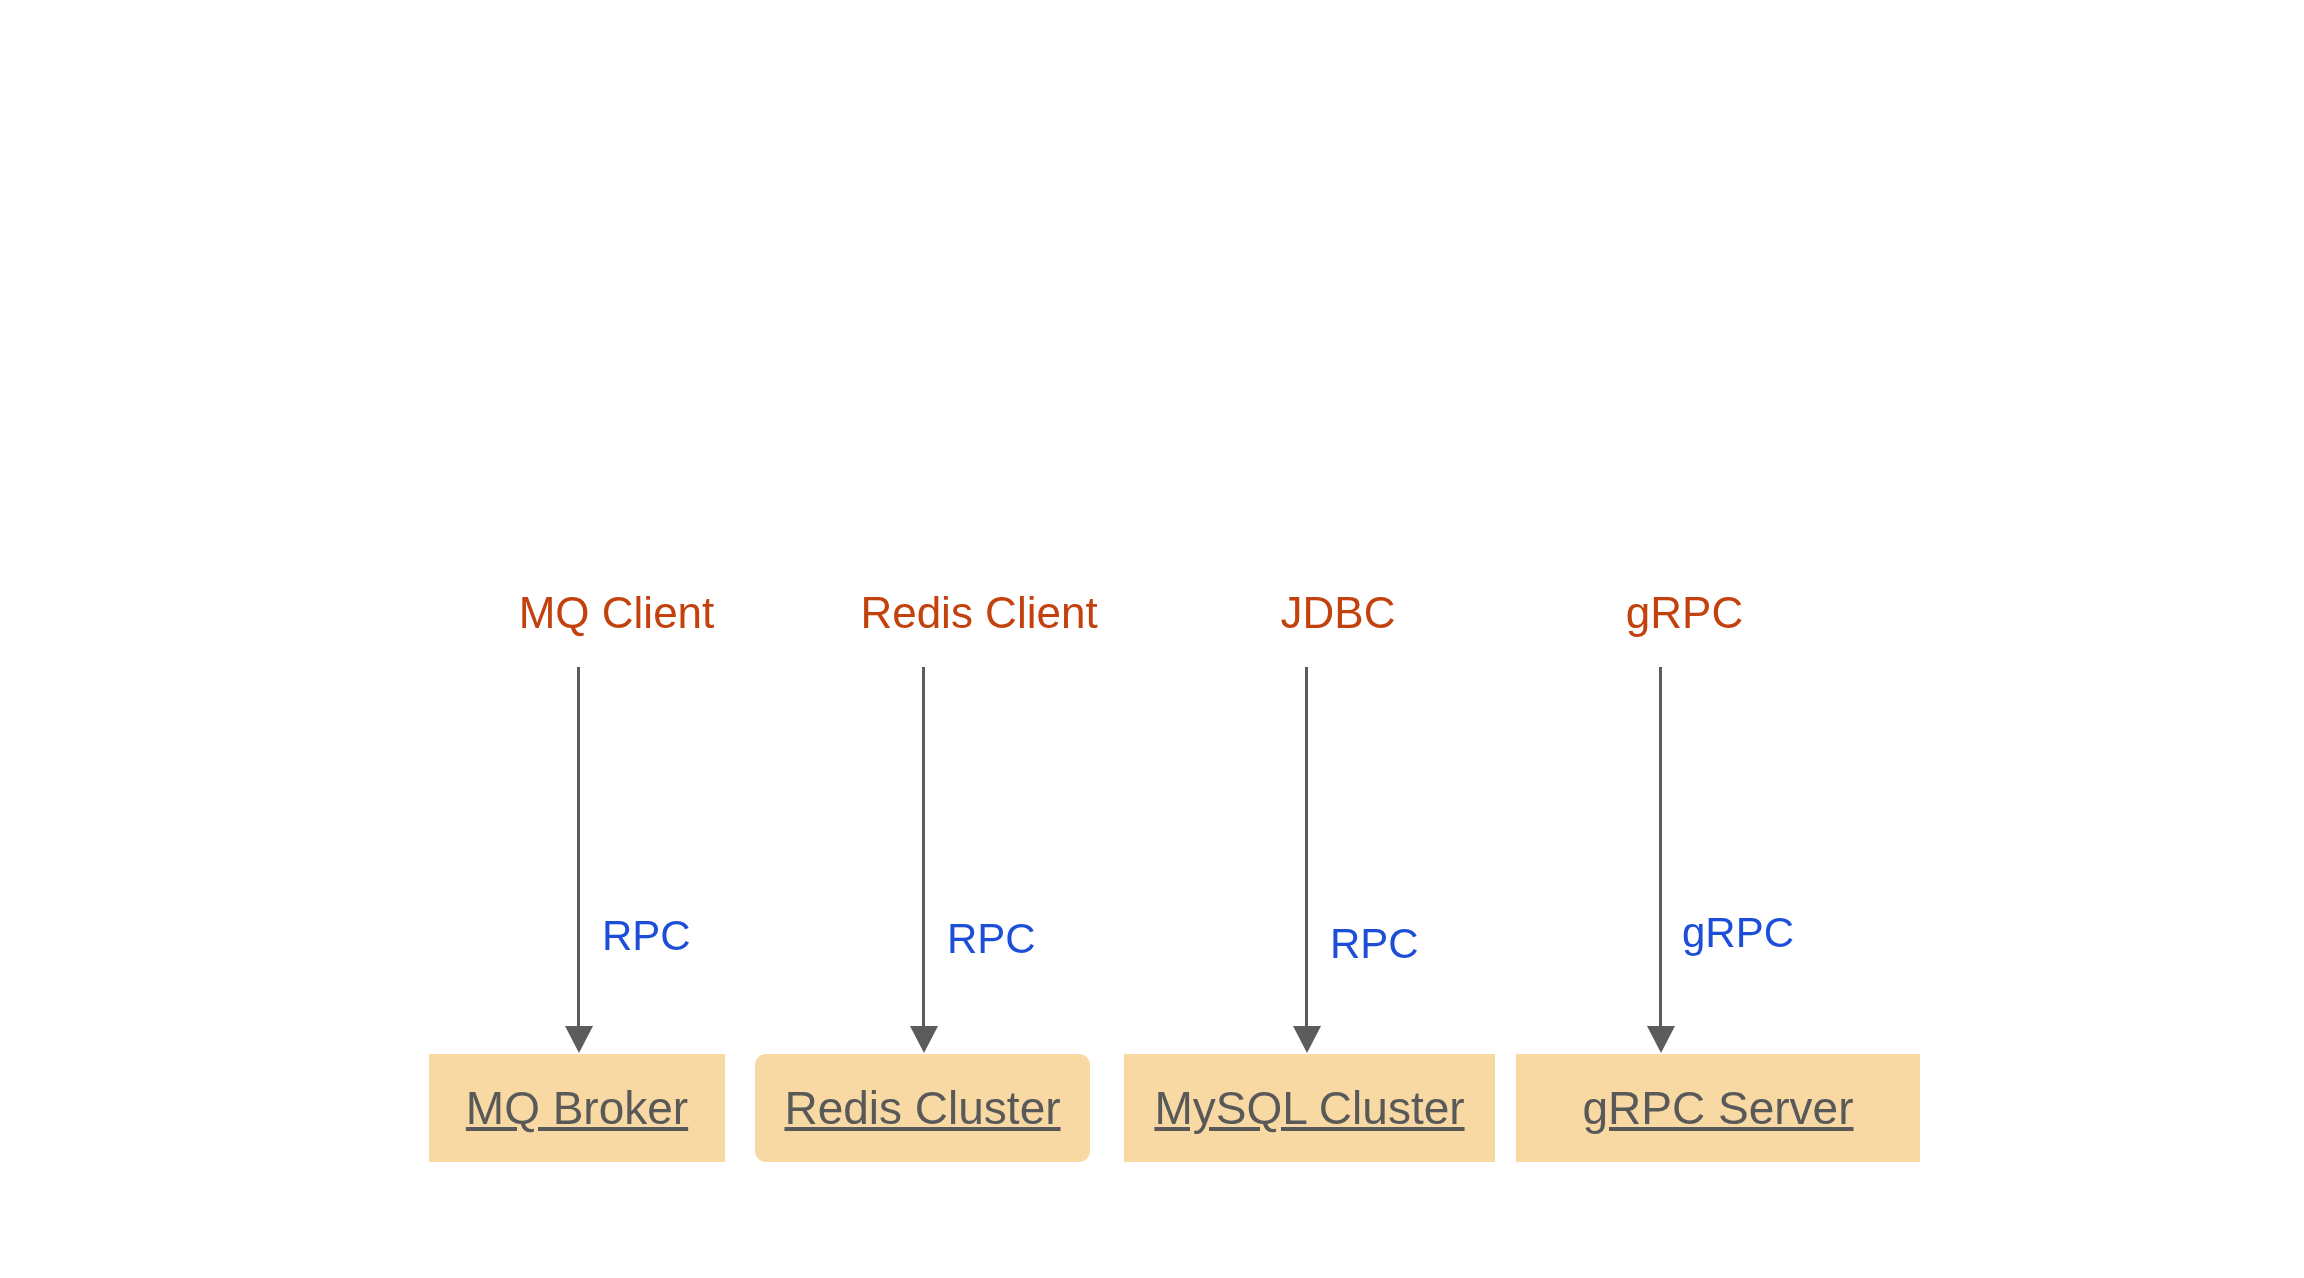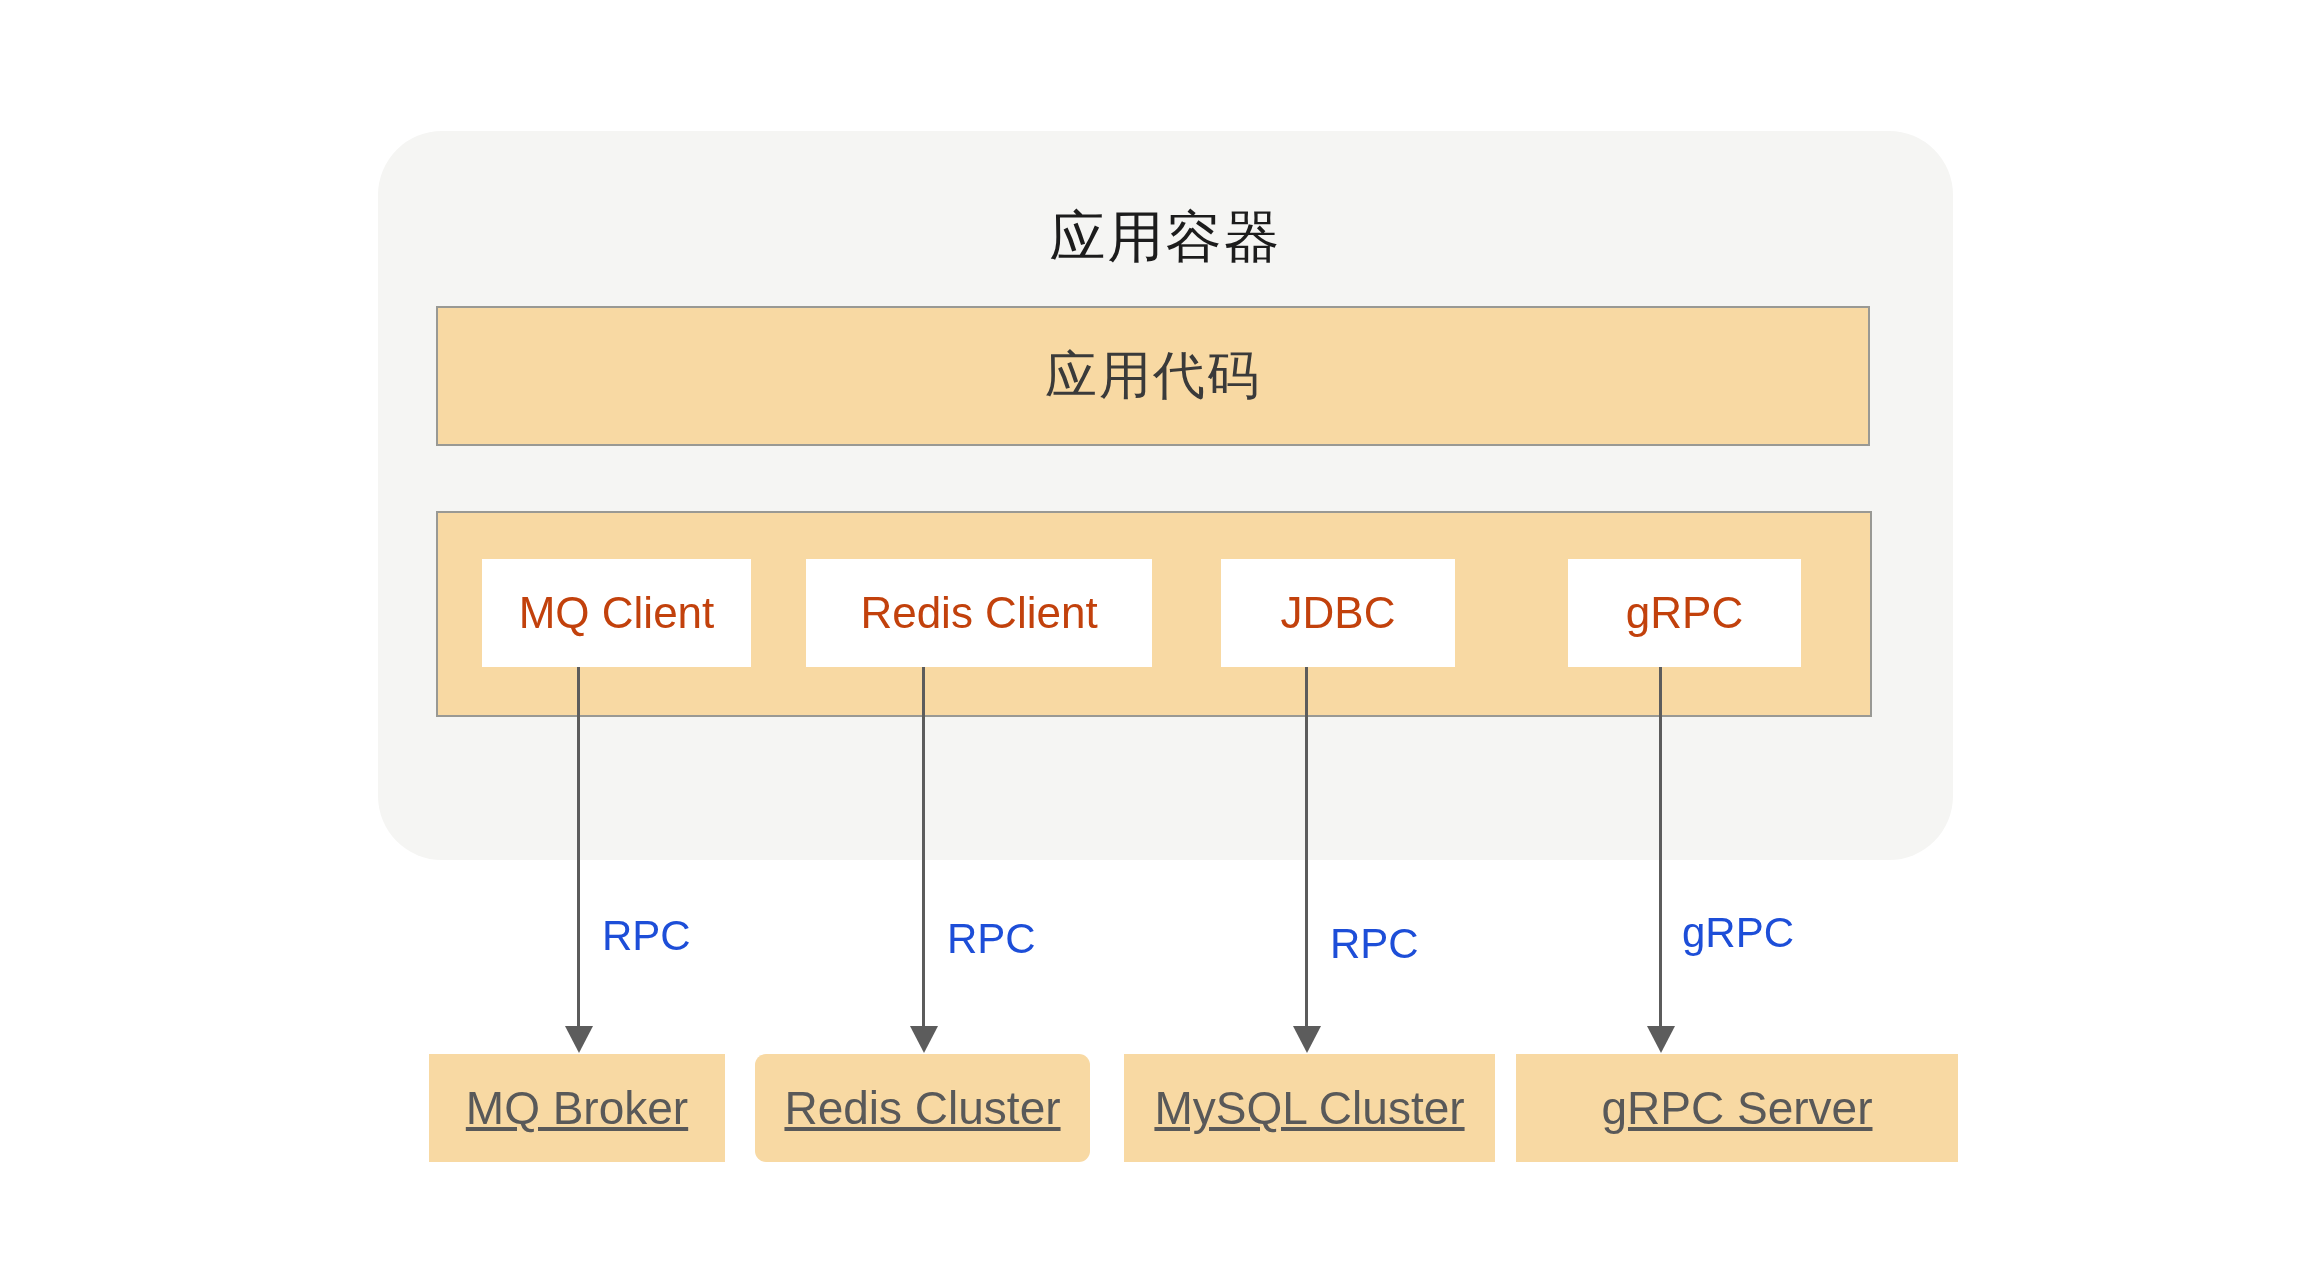--- a/index.html
+++ b/index.html
@@ -121,36 +121,27 @@
     display: flex;
     align-items: center;
     justify-content: center;
     font-size: 46px;
     color: #595959;
     text-decoration: underline;
   }
   .server-box.s0 { left: 429px;  width: 296px; }
   .server-box.s1 { left: 755px;  width: 335px; border-radius: 11px; }
   .server-box.s2 { left: 1124px; width: 371px; }
-  .server-box.s3 { left: 1516px; width: 442px; }
+  .server-box.s3 { left: 1516px; width: 404px; }
 </style>
 </head>
 <body>
 
 <div class="stage">
 
-  <div class="app-container">
-    <div class="container-title">应用容器</div>
-
-    <div class="layer-bar code-bar">
-      <span class="bar-label">应用代码</span>
-    </div>
-
-    <div class="layer-bar client-bar"></div>
-  </div>
 
   <div class="client-box c0">MQ Client</div>
   <div class="client-box c2">JDBC</div>
   <div class="client-box c1">Redis Client</div>
   <div class="client-box c3">gRPC</div>
 
   <div class="arrow-line a0"></div>
   <div class="arrow-head a0"></div>
   <div class="arrow-line a1"></div>
   <div class="arrow-head a1"></div>

